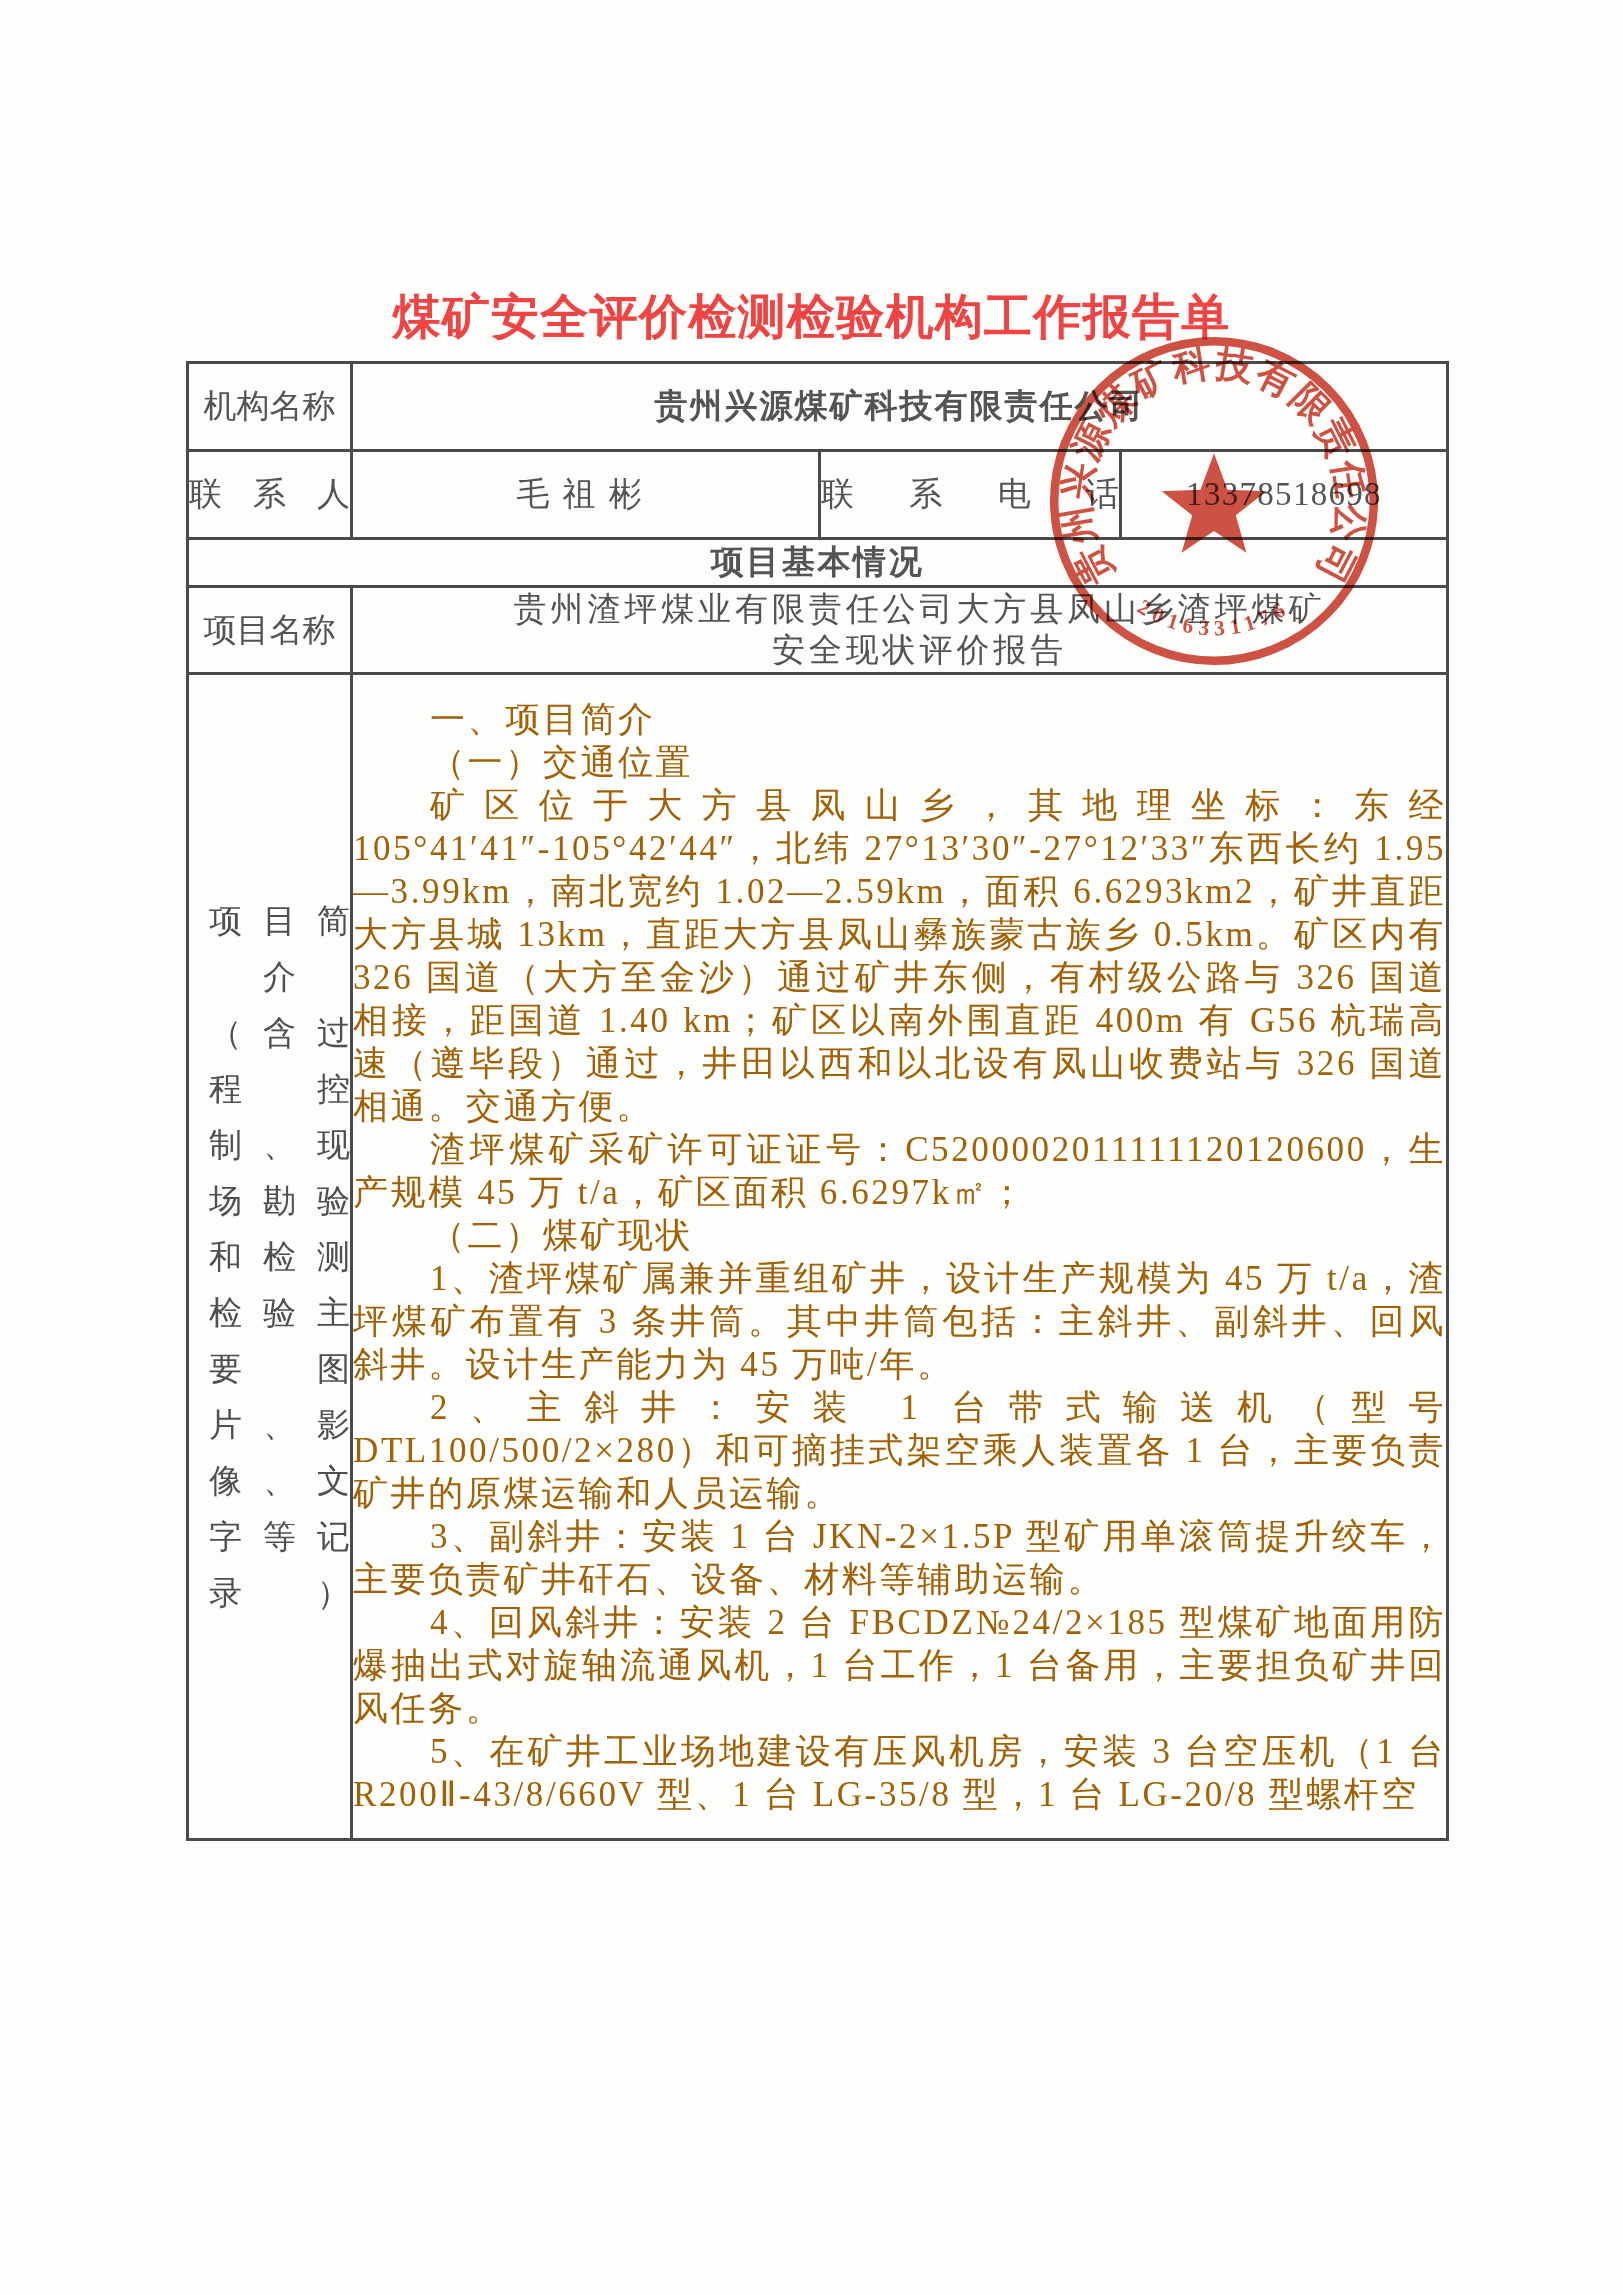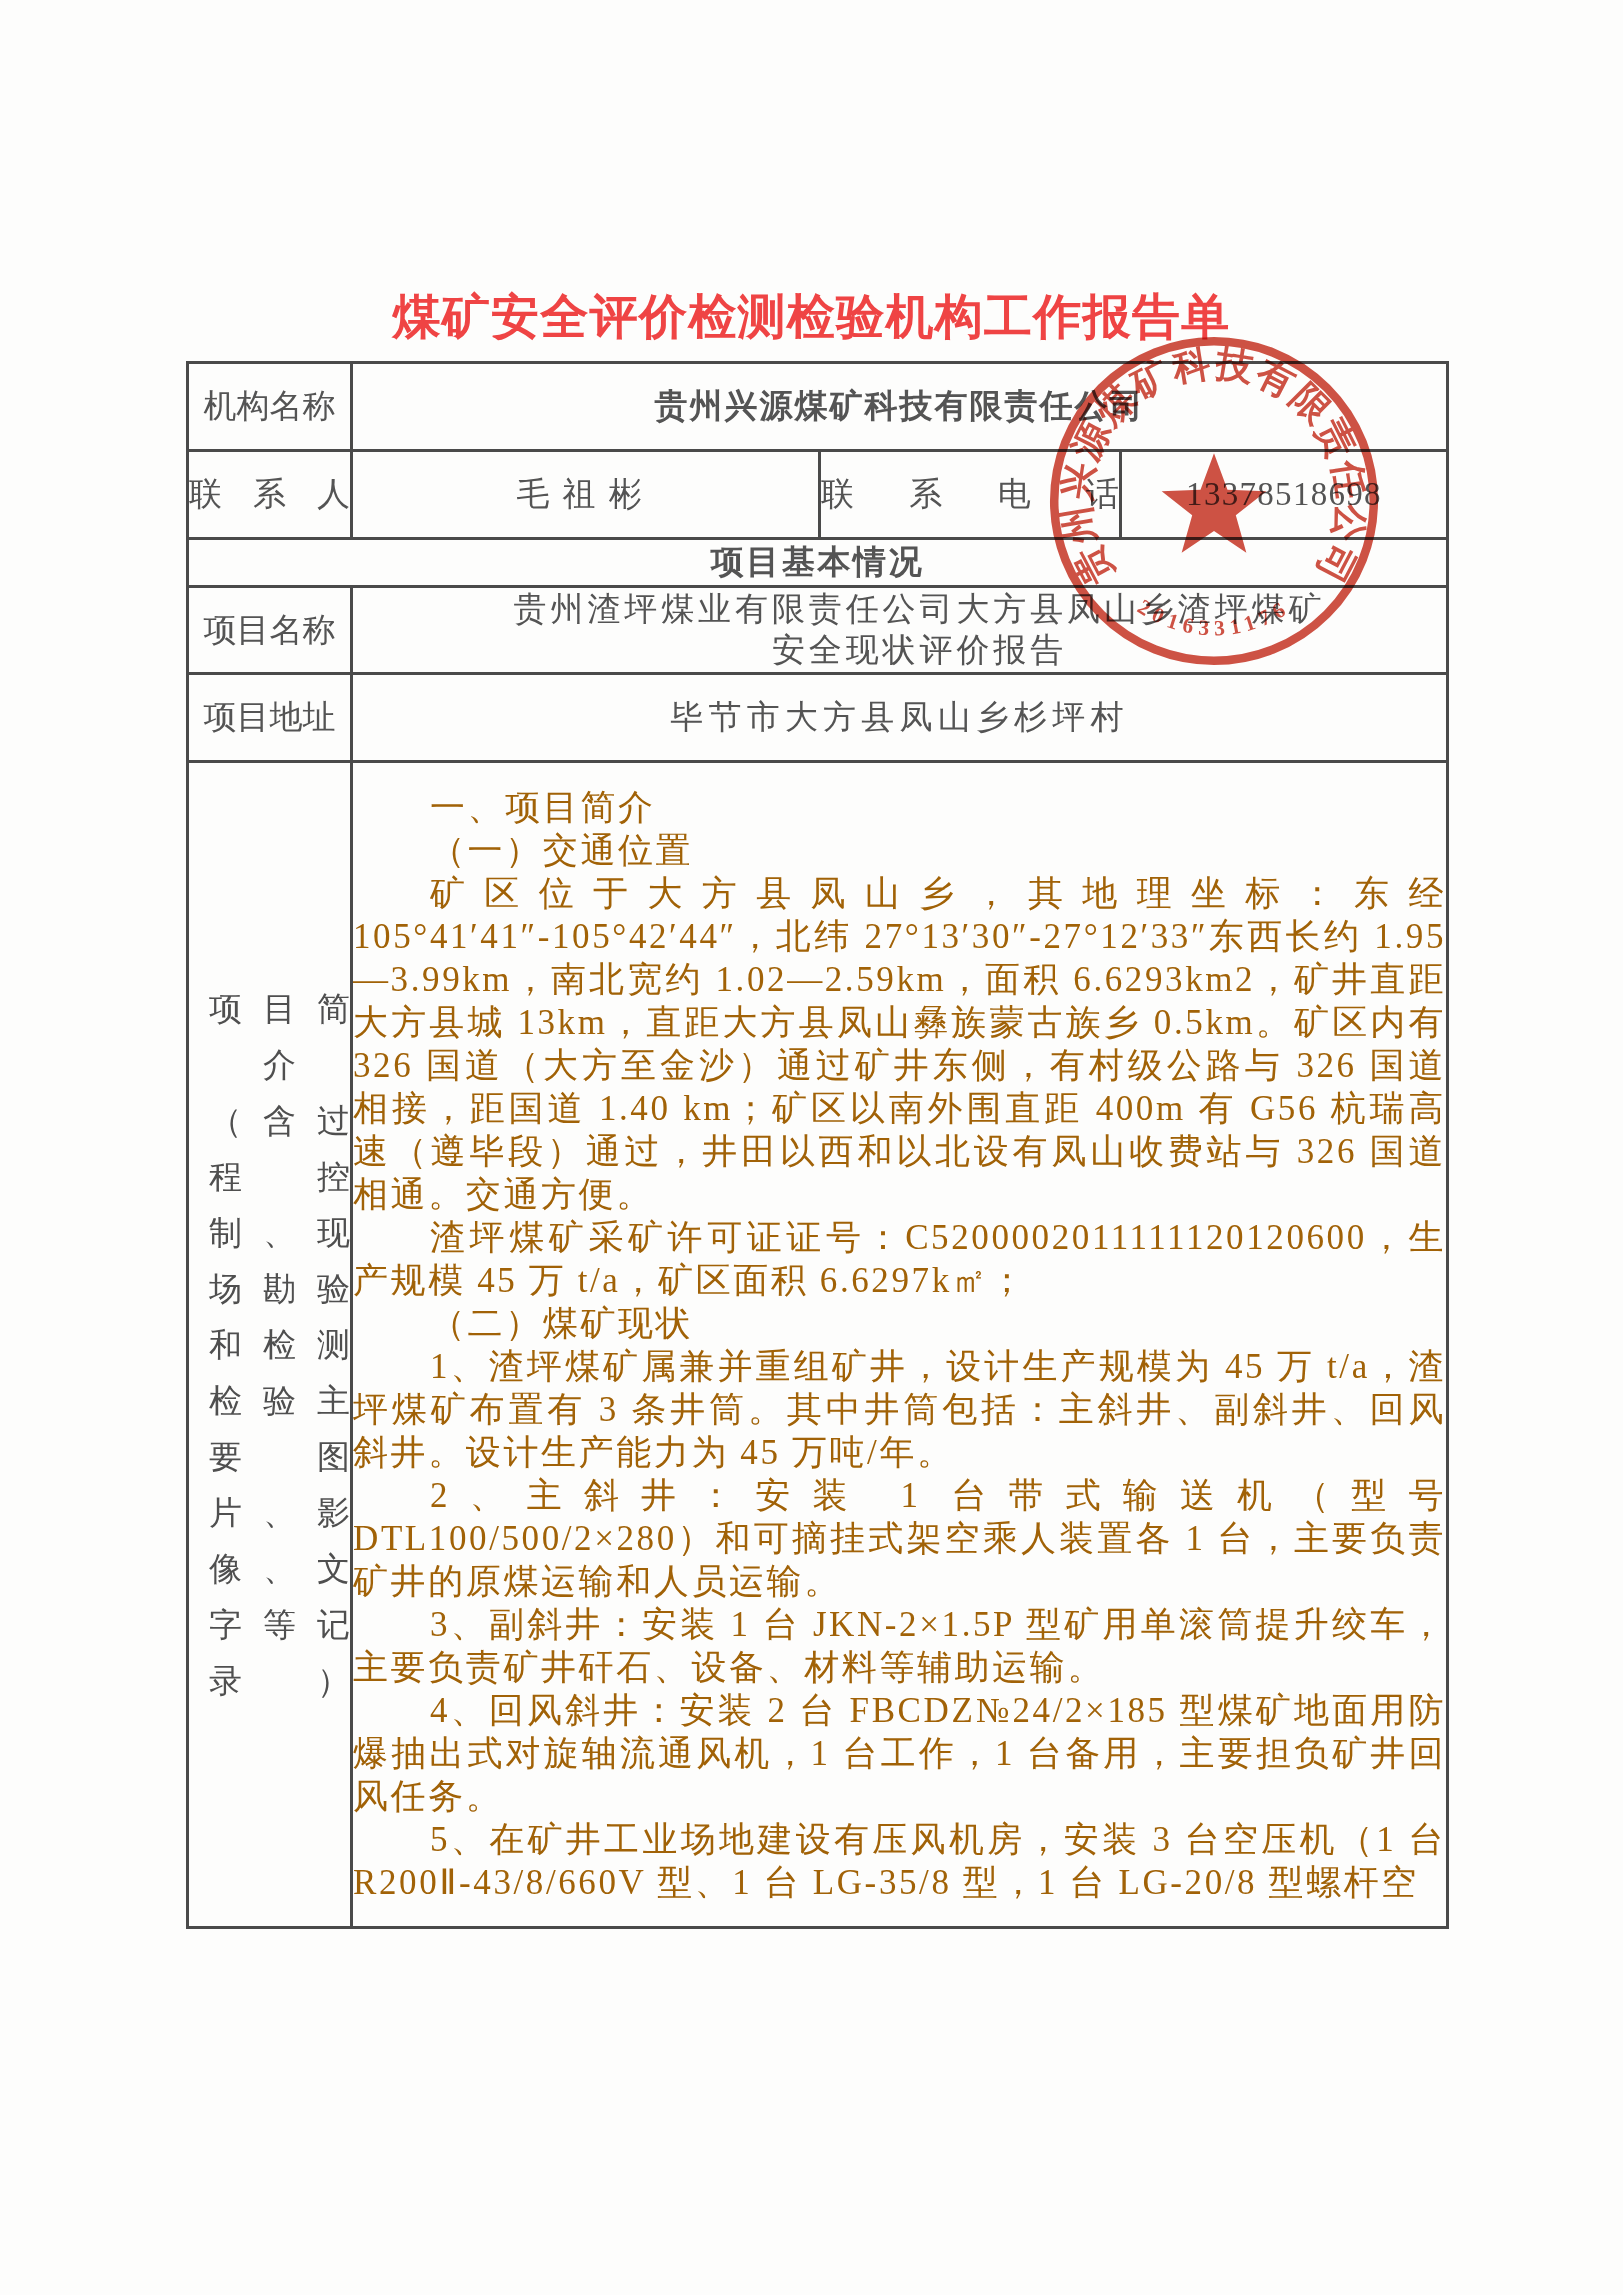--- a/index.html
+++ b/index.html
@@ -91,24 +91,20 @@
   <tr style="height:44px">
     <td colspan="4" class="section-title">项目基本情况</td>
   </tr>
   <tr style="height:87px">
     <td class="label">项目名称</td>
     <td colspan="3" class="project-name">
       <div class="proj-line">贵州渣坪煤业有限责任公司大方县凤山乡渣坪煤矿</div>
       <div class="proj-line">安全现状评价报告</div>
     </td>
   </tr>
-  <tr style="height:88px">
-    <td class="label">项目地址</td>
-    <td colspan="3" class="address">毕节市大方县凤山乡杉坪村</td>
-  </tr>
   <tr style="height:1166px">
     <td class="intro-label-cell">
           <div class="intro-line">项目简</div>
           <div class="intro-line single">介</div>
           <div class="intro-line">（含过</div>
           <div class="intro-line">程控</div>
           <div class="intro-line">制、现</div>
           <div class="intro-line">场勘验</div>
           <div class="intro-line">和检测</div>
           <div class="intro-line">检验主</div>

